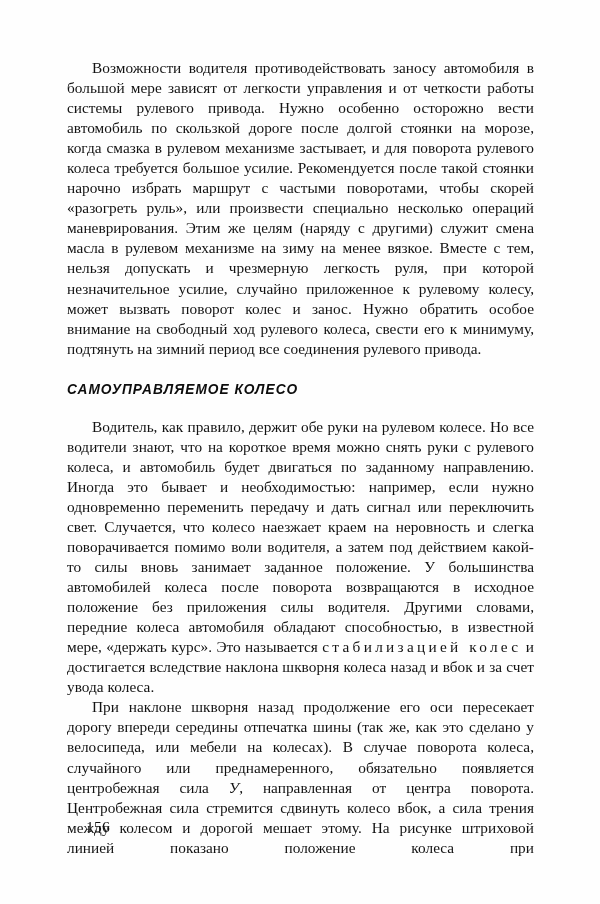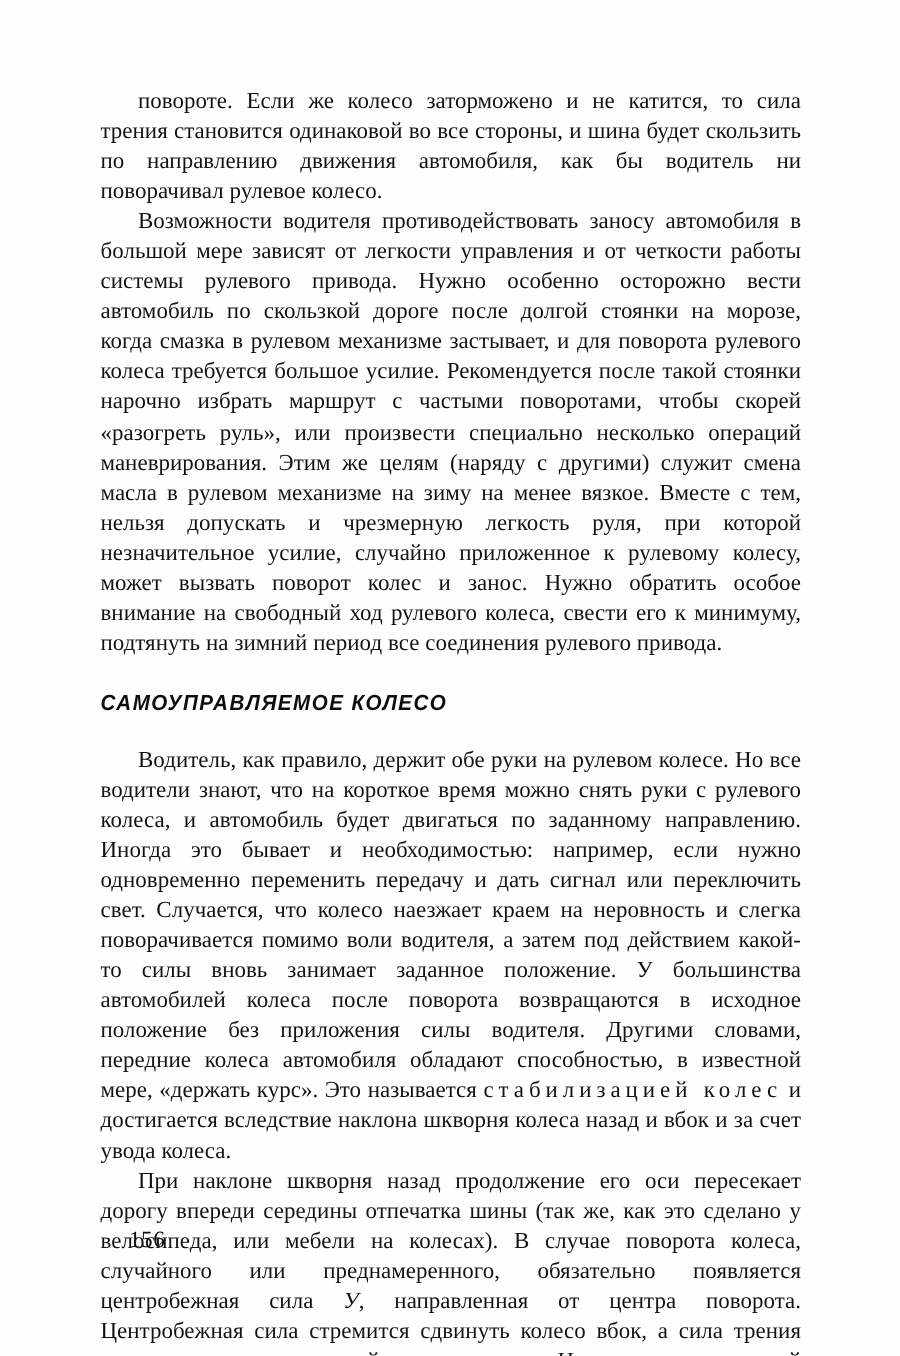--- a/index.html
+++ b/index.html
@@ -84,21 +84,20 @@
     color: #101010;
   }
 </style>
 </head>
 <body>
 
 <div class="page">
 
   <div class="text-column">
 
-    <p class="para">повороте. Если же колесо заторможено и не катится, то сила трения становится одинаковой во все стороны, и шина будет скользить по направлению движения автомобиля, как бы водитель ни поворачивал рулевое колесо.</p>
 
     <p class="para">Возможности водителя противодействовать заносу автомобиля в большой мере зависят от легкости управления и от четкости работы системы рулевого привода. Нужно особенно осторожно вести автомобиль по скользкой дороге после долгой стоянки на морозе, когда смазка в рулевом механизме застывает, и для поворота рулевого колеса требуется большое усилие. Рекомендуется после такой стоянки нарочно избрать маршрут с частыми поворотами, чтобы скорей «разогреть руль», или произвести специально несколько операций маневрирования. Этим же целям (наряду с другими) служит смена масла в рулевом механизме на зиму на менее вязкое. Вместе с тем, нельзя допускать и чрезмерную легкость руля, при которой незначительное усилие, случайно приложенное к рулевому колесу, может вызвать поворот колес и занос. Нужно обратить особое внимание на свободный ход рулевого колеса, свести его к минимуму, подтянуть на зимний период все соединения рулевого привода.</p>
 
     <div class="gap-before-heading"></div>
 
     <h2 class="section-heading">САМОУПРАВЛЯЕМОЕ КОЛЕСО</h2>
 
     <div class="gap-after-heading"></div>
 
     <p class="para"><span>Водитель, как правило, держит обе руки на рулевом колесе. Но все водители знают, что на короткое время можно снять руки с рулевого колеса, и автомобиль будет двигаться по заданному направлению. Иногда это бывает и необходимостью: например, если нужно одновременно переменить передачу и дать сигнал или переключить свет. Случается, что колесо наезжает краем на неровность и слегка поворачивается помимо воли водителя, а затем под действием какой-то силы вновь занимает заданное положение. У большинства автомобилей колеса после поворота возвращаются в исходное положение без приложения силы водителя. Другими словами, передние колеса автомобиля обладают способностью, в известной мере, «держать курс». Это называется </span><span class="spaced-emphasis">стабилизацией колес</span><span> и достигается вследствие наклона шкворня колеса назад и вбок и за счет увода колеса.</span></p>

